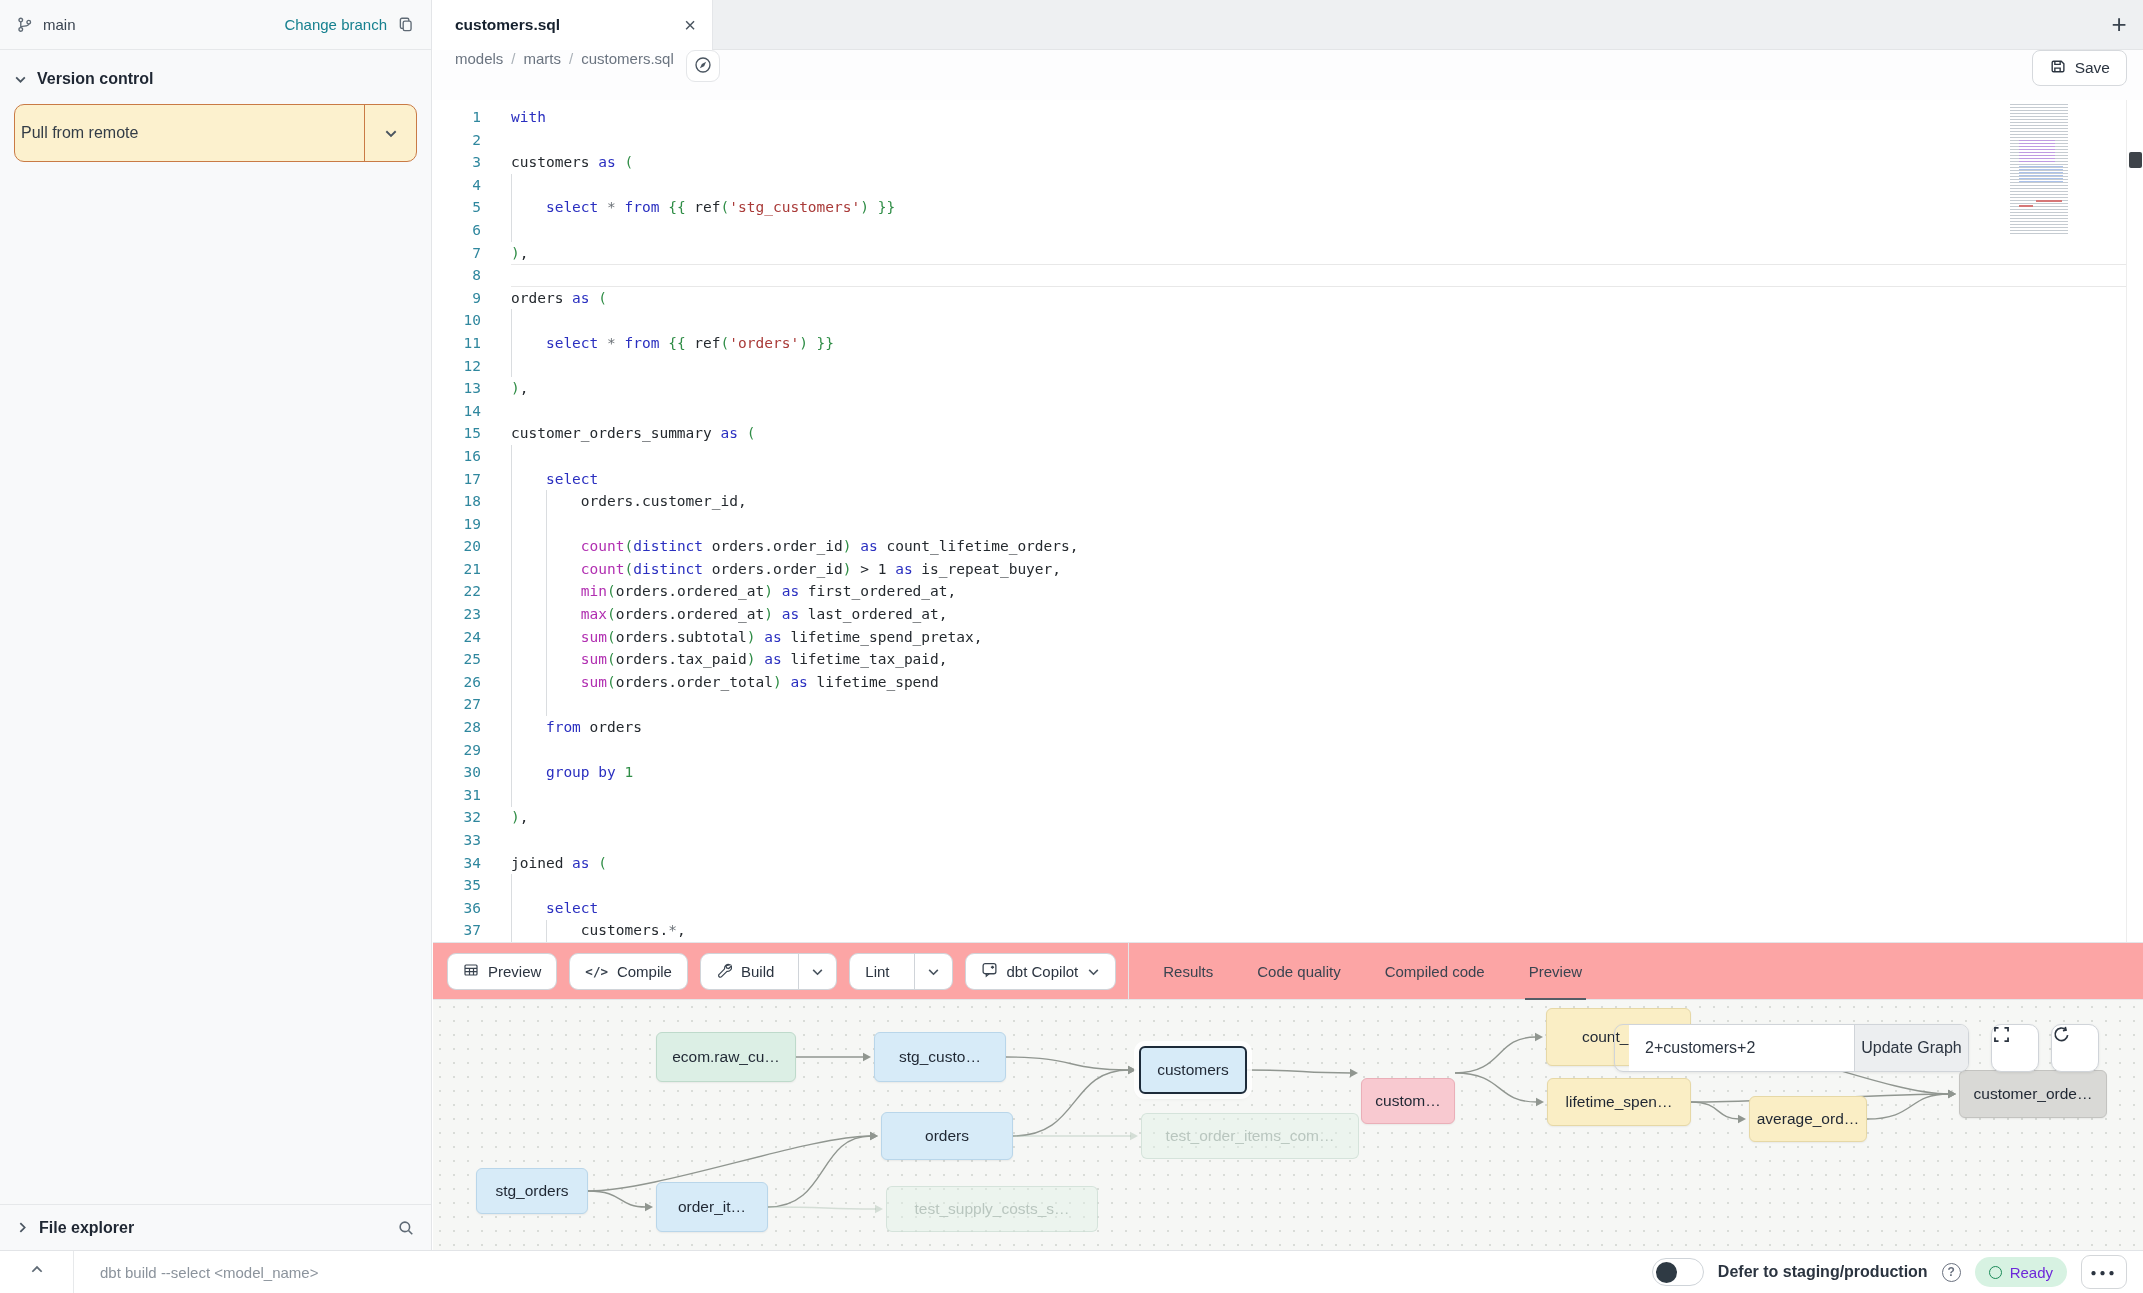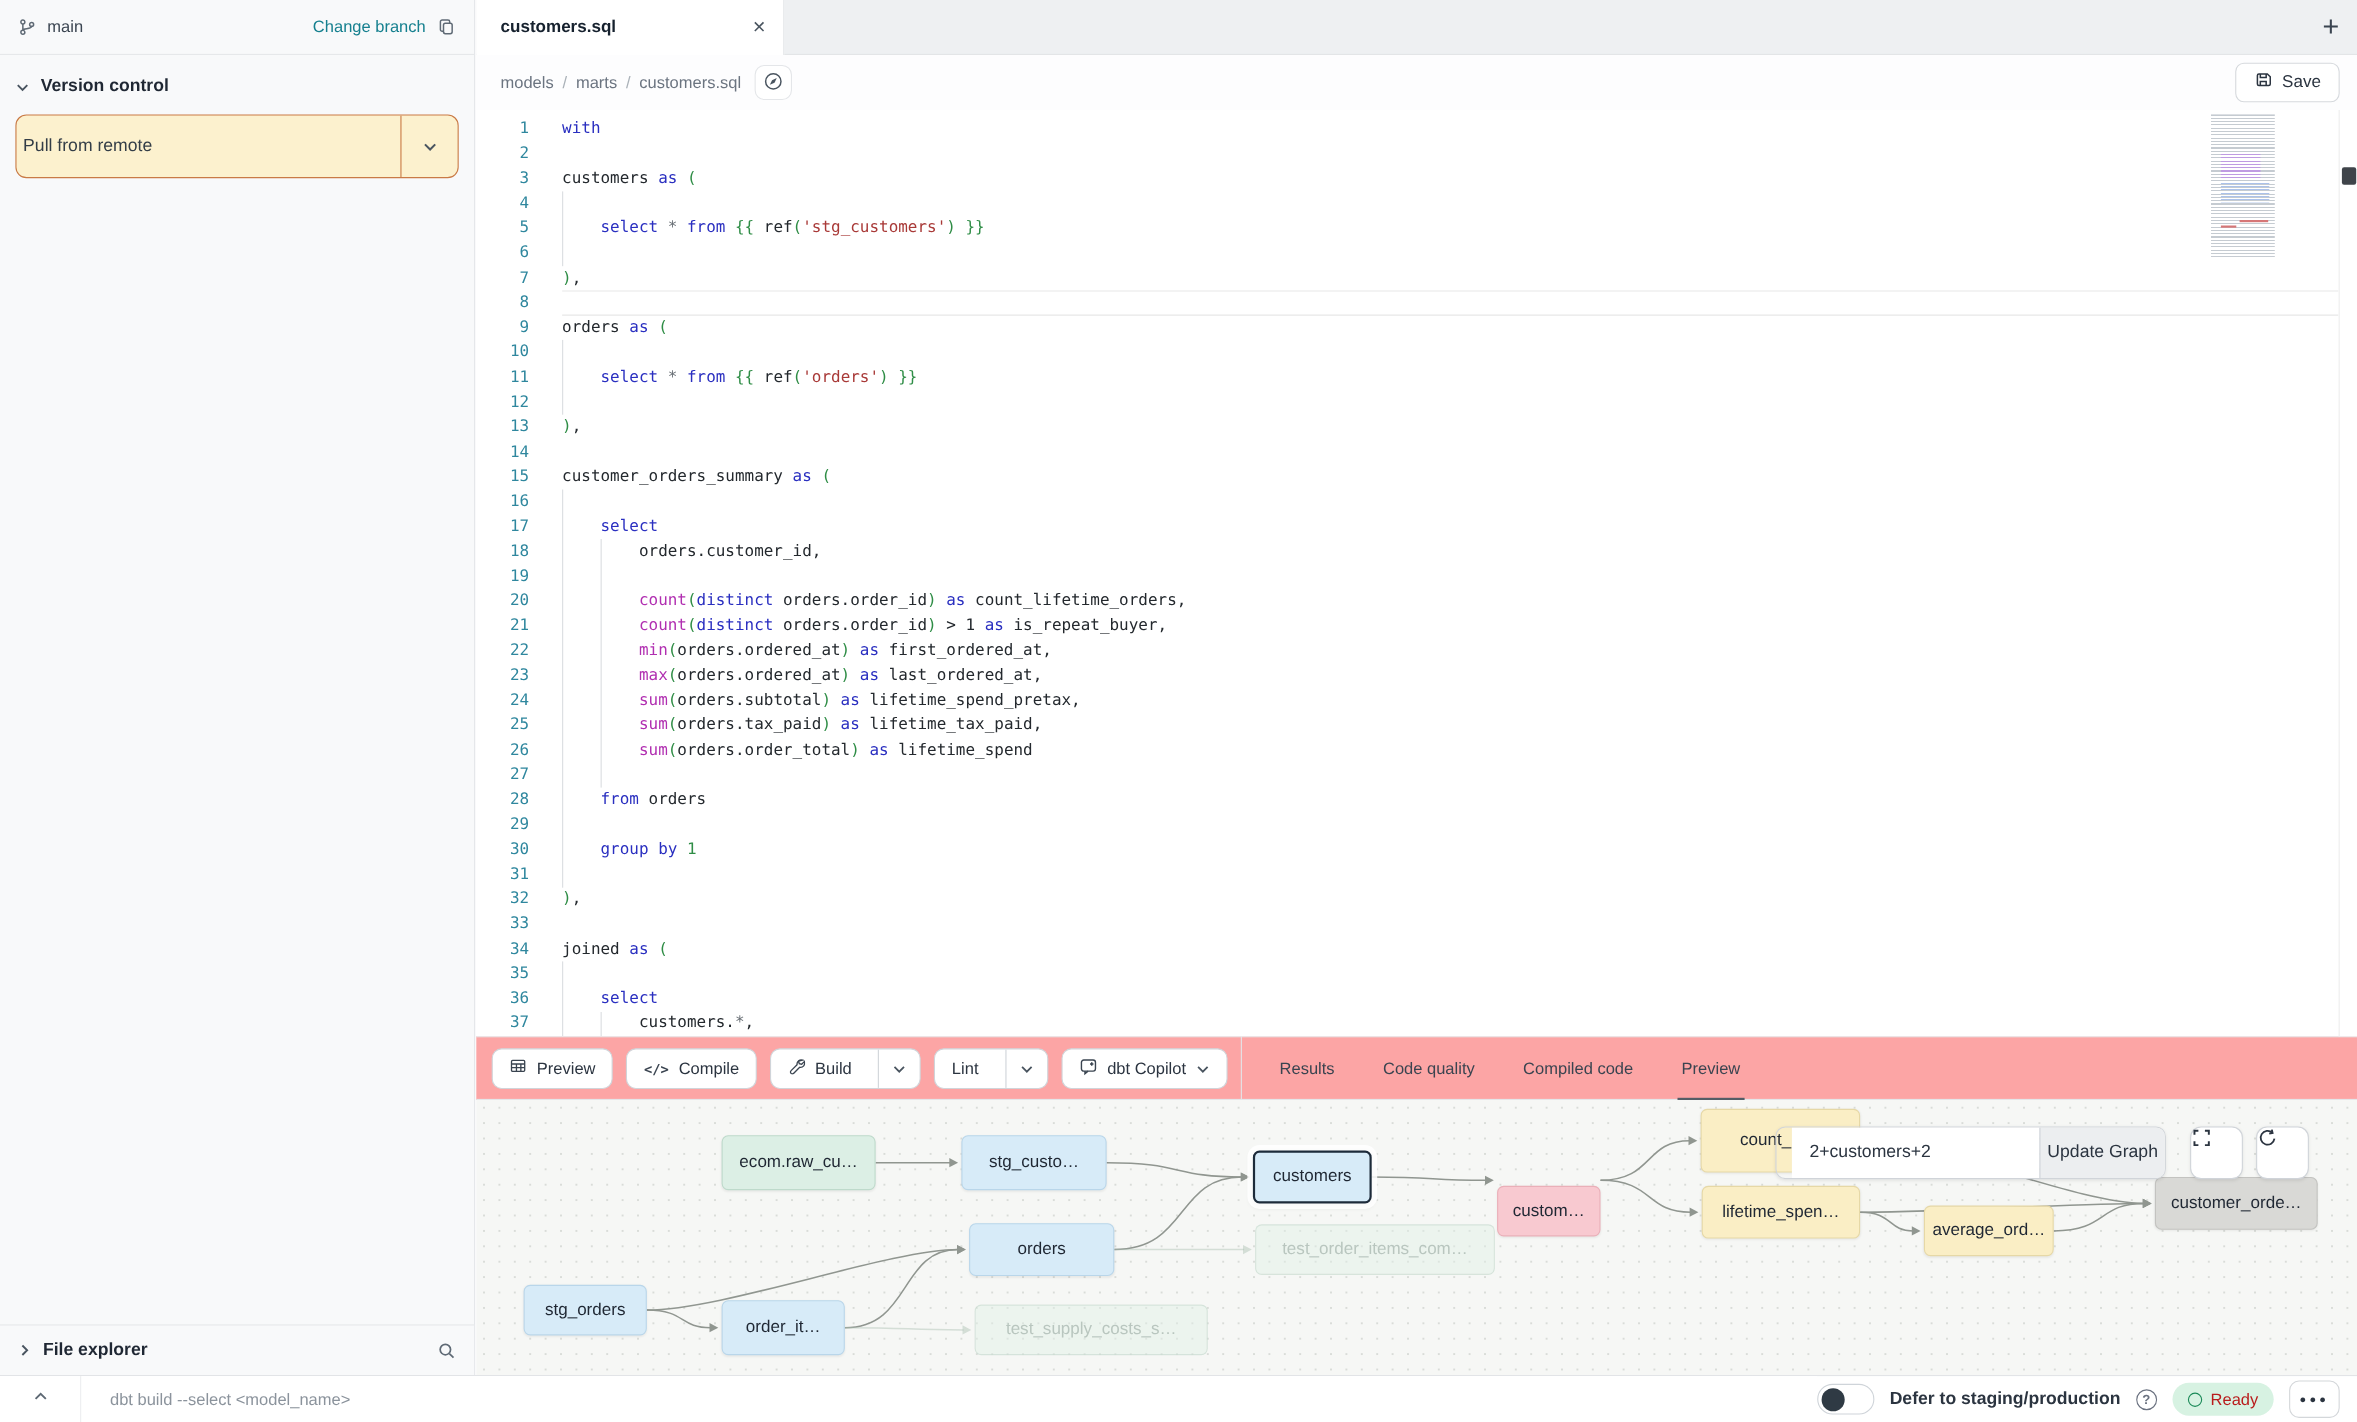--- a/index.html
+++ b/index.html
@@ -33,21 +33,21 @@
   .tabstrip { height:50px; background:#eef0f2; border-bottom:1px solid #e3e5e7;
     display:flex; align-items:stretch; }
   .tab { width:280px; background:#fff; border-right:1px solid #e4e6e9; display:flex;
     align-items:center; padding:0 16px 0 22px; gap:10px; margin-bottom:-1px; }
   .tab-title { flex:1; font-size:15.5px; font-weight:700; color:#16212e; }
   .tab-close { font-size:20px; color:#4a5560; line-height:1; cursor:pointer; }
   .tabstrip-fill { flex:1; }
   .newtab { width:48px; display:flex; align-items:center; justify-content:center;
     font-size:26px; color:#3a4450; background:none; border:none; cursor:pointer; }
 
-  .crumb-row { height:50px; display:flex; align-items:center; padding:0 16px 0 22px; background:#fdfdfe; }
+  .crumb-row { height:50px; display:flex; align-items:flex-start; padding:0 16px 0 22px; background:#fdfdfe; }
   .crumbs { display:flex; align-items:center; gap:8px; font-size:15px; color:#6b7480; }
   .crumb-sep { color:#aab1b8; }
   .compass-btn { margin-left:12px; width:34px; height:32px; border:1px solid #e4e6e9; border-radius:9px;
     background:#fff; display:flex; align-items:center; justify-content:center; color:#4a5560; cursor:pointer; }
   .crumb-fill { flex:1; }
   .save-btn { height:36px; display:inline-flex; align-items:center; gap:9px; padding:15px 16px;
     background:#fff; border:1px solid #d6d9dd; border-radius:8px; font-size:15.5px; color:#2b3440; cursor:pointer; }
 
   
   .editor { position:relative; height:842px; display:flex; background:#fff;
@@ -121,21 +121,21 @@
   .sb-cmd { flex:1; height:100%; border:none; outline:none; padding:0 26px; font-size:15px; color:#2b3440;
     font-family:"Liberation Sans",sans-serif; }
   .sb-cmd::placeholder { color:#8b939c; }
   .sb-right { display:flex; align-items:center; gap:14px; padding-right:16px; }
   .toggle { width:52px; height:28px; border-radius:14px; border:1px solid #cfd4d9; background:#fff;
     position:relative; cursor:pointer; }
   .knob { position:absolute; left:3px; top:2.5px; width:21px; height:21px; border-radius:50%; background:#2f3a44; }
   .defer-label { font-size:16px; font-weight:700; color:#2b3440; }
   .help { width:19px; height:19px; border-radius:50%; border:1.5px solid #6b7280; color:#6b7280;
     font-size:12px; display:flex; align-items:center; justify-content:center; font-weight:700; }
-  .ready-pill { height:30px; padding:0 14px; border-radius:16px; background:#d7f2e2; color:#b91c1c;
+  .ready-pill { height:30px; padding:0 14px; border-radius:16px; background:#d7f2e2; color:#6d28d9;
     font-size:15px; display:flex; align-items:center; gap:8px; }
   .ready-dot { width:13px; height:13px; border-radius:50%; border:1.7px solid #1b8a58; }
   .ellipsis-btn { width:46px; height:34px; border:1px solid #d4d7da; border-radius:9px; background:#fff;
     display:flex; align-items:center; justify-content:center; cursor:pointer;
     font-size:10px; letter-spacing:3px; color:#2b3440; font-weight:700; }
 </style>
 </head>
 <body>
 
 <div class="app">

